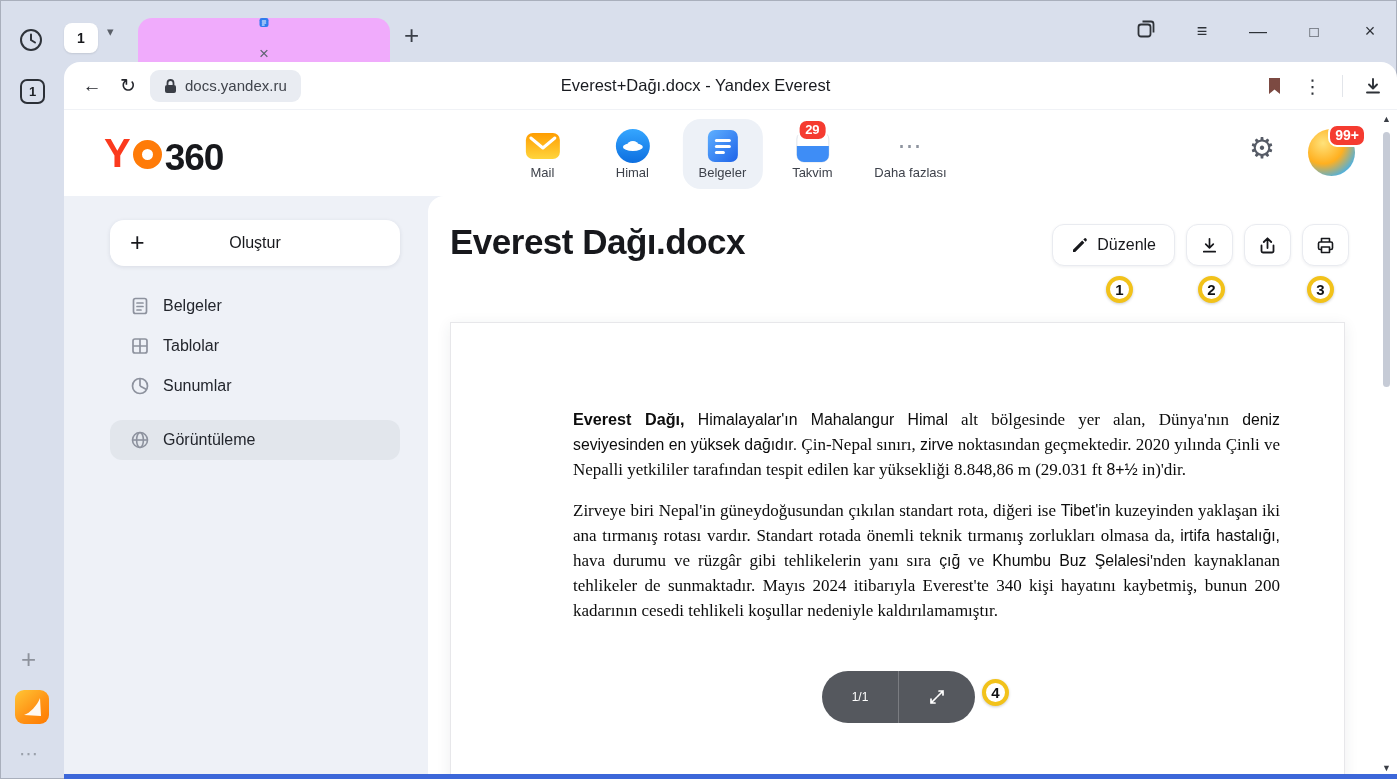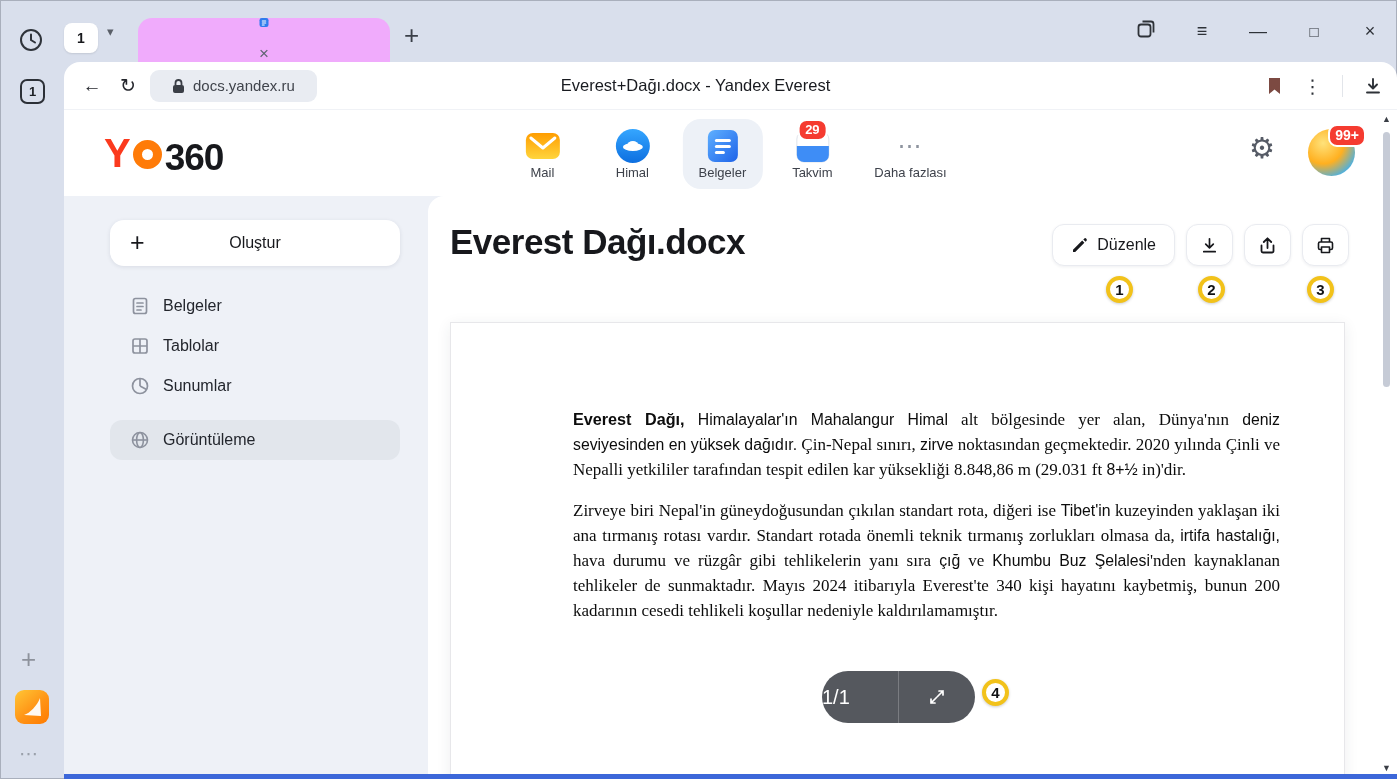--- a/index.html
+++ b/index.html
@@ -24,21 +24,21 @@
   .sidestrip{position:absolute;left:0;top:62px;width:64px;bottom:0;}
   .strip-counter{position:absolute;left:20px;top:17px;width:25px;height:25px;border:2px solid #2c3037;border-radius:7px;display:flex;align-items:center;justify-content:center;font-size:13px;font-weight:700;color:#1d2025;background:transparent;}
   .strip-plus{position:absolute;left:21px;top:582px;font-size:26px;color:#8d929c;font-weight:300;}
   .strip-logo{position:absolute;left:15px;top:628px;width:34px;height:34px;border-radius:9px;background:linear-gradient(140deg,#ffc233 5%,#ff9416 55%,#ff7a00);overflow:hidden;}
   .strip-dots{position:absolute;left:19px;top:680px;font-size:19px;color:#9aa0aa;letter-spacing:1px;}
 
   
   .bbody{position:absolute;left:64px;top:62px;right:0;bottom:0;background:#fff;border-radius:16px 16px 0 0;overflow:hidden;}
   .addressbar{position:relative;height:48px;display:flex;align-items:center;padding:0 10px;border-bottom:1px solid #f0f2f6;}
   .nav-btn{width:36px;height:36px;font-size:19px;color:#24262c;display:flex;align-items:center;justify-content:center;}
-  .url-pill{margin-left:4px;height:32px;background:#e9ecf2;border-radius:9px;display:flex;align-items:center;gap:8px;padding:0 22px;}
+  .url-pill{margin-left:4px;height:32px;background:#e9ecf2;border-radius:9px;display:flex;align-items:center;gap:8px;padding:0 14px;}
   .url-text{font-size:15px;color:#40444c;}
   .page-title{position:absolute;left:0;right:70px;text-align:center;font-size:16.5px;color:#191b20;pointer-events:none;white-space:nowrap;}
   .addr-right{position:absolute;right:14px;top:0;height:48px;display:flex;align-items:center;gap:20px;color:#2e3238;}
   .addr-kebab{font-size:19px;}
   .addr-divider{width:1px;height:22px;background:#e2e5ea;}
 
   
   .page{position:absolute;top:48px;left:0;right:0;bottom:5px;background:#eef1f7;overflow:hidden;}
   .site-header{position:absolute;top:0;left:0;right:0;height:86px;background:#fff;}
   .logo{position:absolute;left:40px;top:22px;display:flex;align-items:center;height:42px;}
@@ -74,21 +74,21 @@
 
   .ann{position:absolute;width:27px;height:27px;border-radius:50%;background:#fff;border:4px solid #f2c21a;display:flex;align-items:center;justify-content:center;font-size:15px;font-weight:700;color:#101114;box-shadow:0 1px 3px rgba(0,0,0,.20);z-index:6;}
   .ann1{left:678px;top:80px;} .ann2{left:770px;top:80px;} .ann3{left:879px;top:80px;} .ann4{left:554px;top:483px;}
 
   .doc-page{position:absolute;left:22px;top:126px;width:895px;bottom:-8px;background:#fff;border:1px solid #e7e7ea;box-shadow:0 3px 14px rgba(40,45,60,.08);padding:84px 64px 0 122px;font-family:"Liberation Serif",serif;font-size:17px;line-height:25px;color:#0c0c0c;text-align:justify;}
   .doc-p + .doc-p{margin-top:16px;}
   .sa{font-family:"Liberation Sans",sans-serif;font-size:15.8px;}
   .sb{font-family:"Liberation Sans",sans-serif;font-size:16.2px;font-weight:700;}
 
   .pager{position:absolute;left:394px;top:475px;width:153px;height:52px;background:rgba(72,75,82,.93);border-radius:27px;display:flex;align-items:center;color:#fff;z-index:5;overflow:hidden;}
-  .pager-count{flex:1;font-size:20px;}
+  .pager-count{flex:1;text-align:center;font-size:12px;}
   .pager-div{width:1px;height:52px;background:rgba(255,255,255,.22);}
   .pager-expand{flex:1;display:flex;align-items:center;justify-content:center;height:100%;}
 
   
   .scrollbar{position:absolute;right:3px;top:52px;bottom:6px;width:15px;z-index:9;}
   .sb-up{position:absolute;top:0;left:0;right:0;text-align:center;font-size:9px;color:#3a3e46;}
   .sb-down{position:absolute;bottom:0;left:0;right:0;text-align:center;font-size:9px;color:#3a3e46;}
   .sb-thumb{position:absolute;top:18px;left:4px;width:7px;height:255px;border-radius:4px;background:#c6cbd6;}
   .bottom-strip{position:absolute;left:0;right:0;bottom:0;height:5px;background:#3c67d9;}
 </style>

